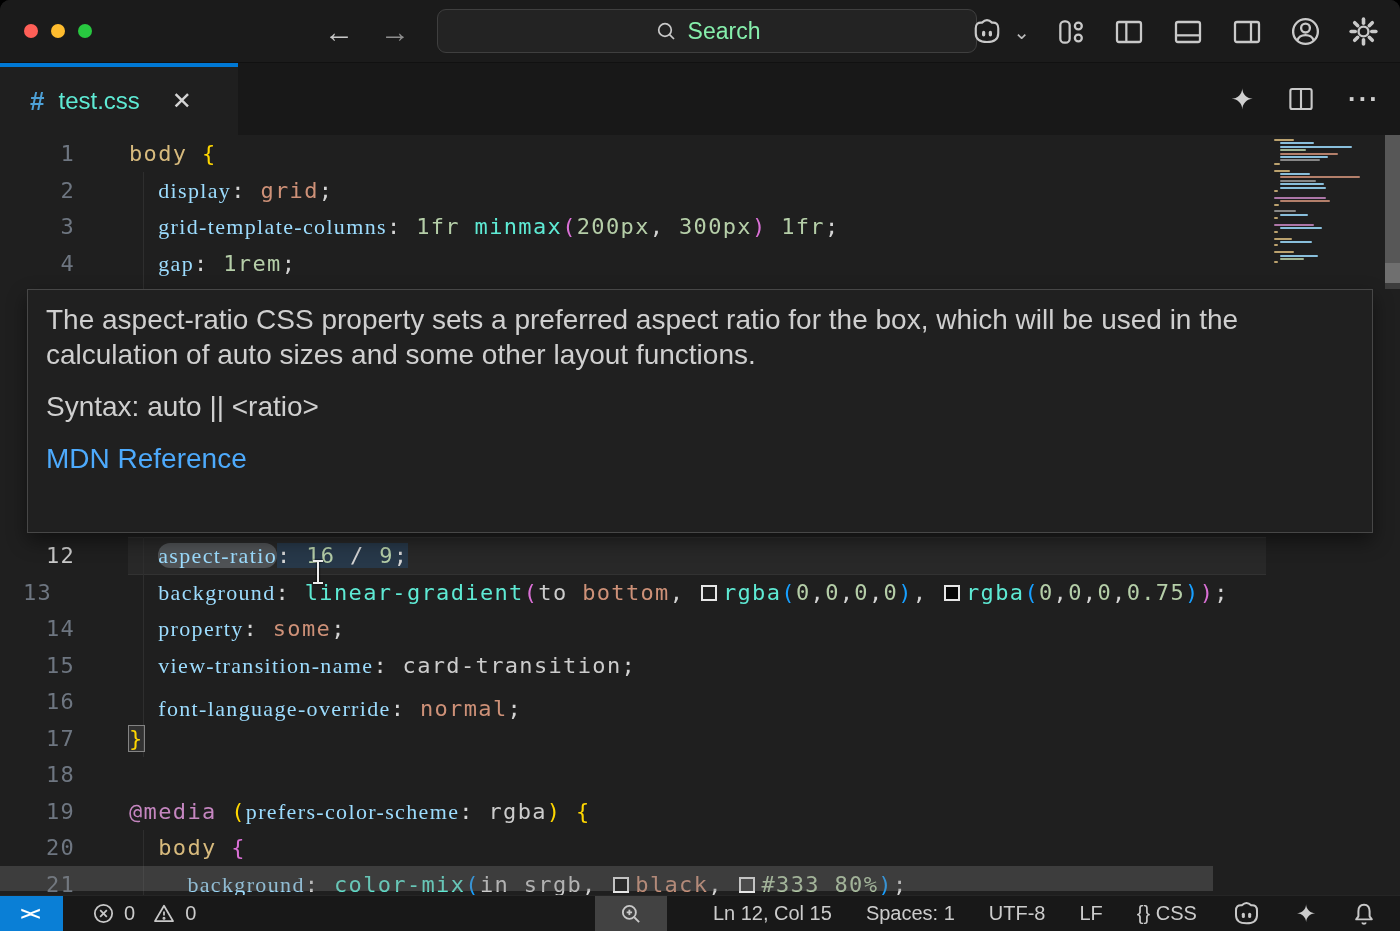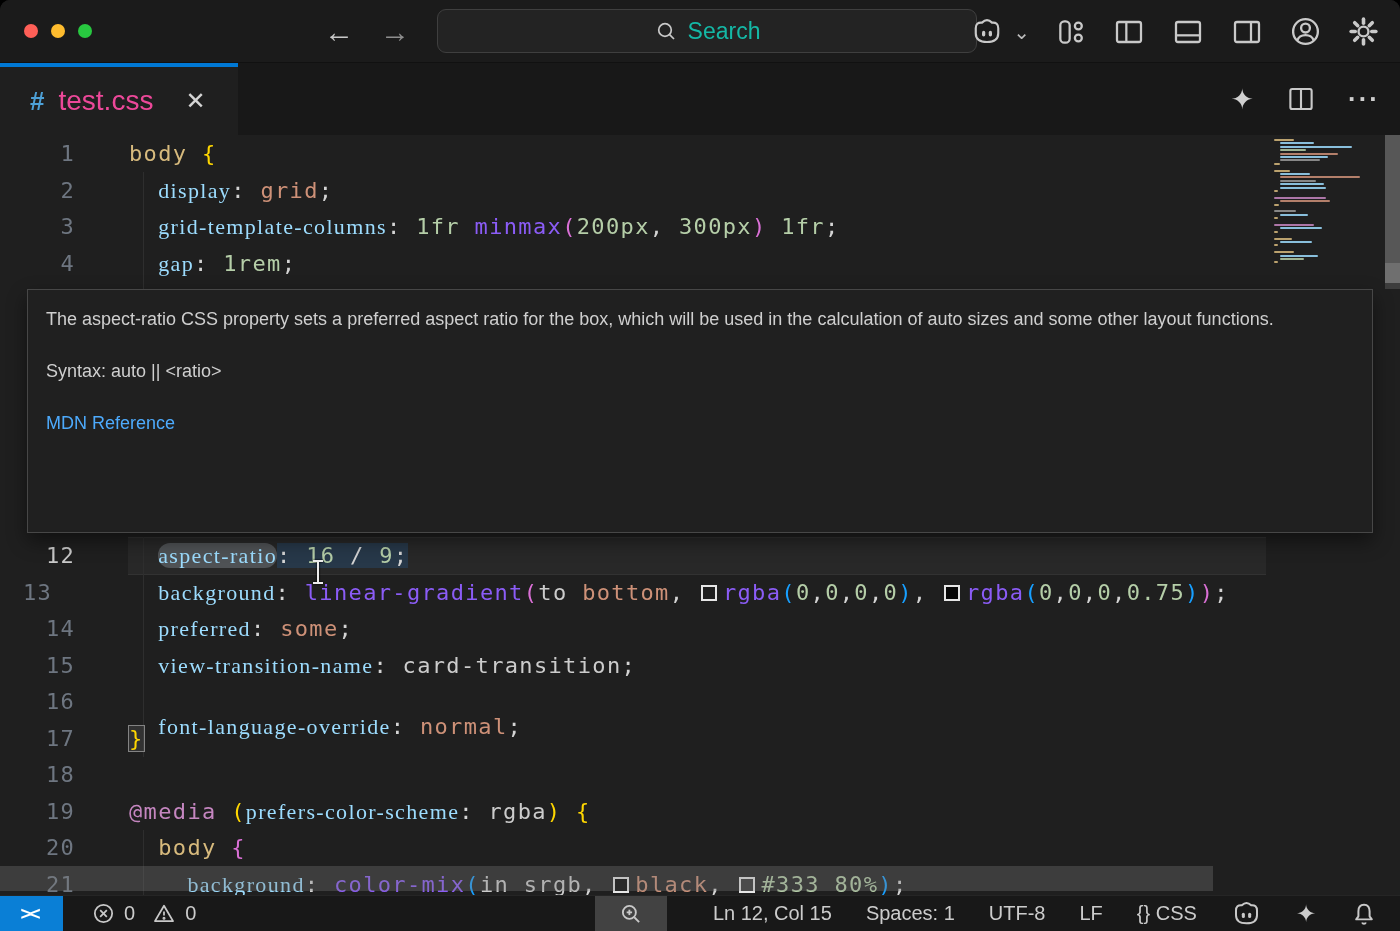--- a/index.html
+++ b/index.html
@@ -7,46 +7,46 @@
   #win{position:relative;width:1400px;height:931px;background:#1f1f1f;overflow:hidden;
        border-radius:10px 10px 0 0;font-family:"Liberation Sans",sans-serif;color:#ccc;}
 
   
   .titlebar{position:absolute;left:0;top:0;width:1400px;height:63px;background:#1b1b1b;border-bottom:1px solid #111;}
   .traffic{position:absolute;left:24px;top:24px;display:flex;gap:13px;}
   .dot{width:14px;height:14px;border-radius:50%;}
   .navarrows{position:absolute;left:324px;top:0;height:63px;display:flex;align-items:center;gap:26px;font-size:30px;}
   .arrow-back{color:#c8c8c8;} .arrow-fwd{color:#8e8e8e;}
   .searchbox{position:absolute;left:437px;top:9px;width:540px;height:44px;border:1px solid #3f3f3f;border-radius:9px;
-             background:#232323;display:flex;align-items:center;justify-content:center;gap:10px;color:#14b8a6;font-size:23px;}
+             background:#232323;display:flex;align-items:center;justify-content:center;gap:10px;color:#86efac;font-size:23px;}
   .tb-icons{position:absolute;right:20px;top:0;height:63px;display:flex;align-items:center;gap:25px;}
   .tb-icons svg{display:block;}
   .chev{font-size:20px;color:#bdbdbd;margin-left:-16px;}
 
   
   .tabbar{position:absolute;left:0;top:63px;width:1400px;height:72px;background:#181818;}
   .tab{position:absolute;left:0;top:0;width:238px;height:72px;background:#1f1f1f;border-top:4px solid #0078d4;
        display:flex;align-items:center;padding:0 16px 0 30px;gap:14px;}
   .fileicon{color:#4da0d6;font-weight:bold;font-size:26px;}
-  .tabname{color:#ec4899;font-size:28px;}
+  .tabname{color:#5eead4;font-size:24px;}
   .tabclose{color:#d4d4d4;font-size:24px;margin-left:18px;}
   .tab-actions{position:absolute;right:20px;top:0;height:72px;display:flex;align-items:center;gap:32px;color:#d0d0d0;}
   .sparkle{font-size:28px;}
   .ellipsis{font-size:26px;font-weight:bold;letter-spacing:2px;color:#cfcfcf;}
 
   
   .editor{position:absolute;left:0;top:135px;width:1400px;height:760px;background:#1f1f1f;overflow:hidden;
           font-family:"DejaVu Sans Mono","Liberation Mono",monospace;}
   .lnum{position:absolute;left:0;width:75px;height:37px;line-height:37px;text-align:right;color:#6e7681;
         font-size:22px;letter-spacing:1.2px;}
   .lnum.active{color:#cacaca;}
   .crow{position:absolute;left:129px;height:37px;line-height:37px;white-space:pre;font-size:22px;letter-spacing:1.35px;}
   .tk{color:#ccc;}
   .tk.sel{color:#d7ba7d;} .tk.prop{color:#9cdcfe;font-family:Liberation Serif, serif;} .tk.val{color:#ce9178;} .tk.num{color:#b5cea8;}
-  .tk.fn{color:#8b5cf6;} .tk.at{color:#c586c0;} .tk.pun{color:#d4d4d4;} .tk.w{color:#cccccc;}
+  .tk.fn{color:#5eead4;} .tk.at{color:#c586c0;} .tk.pun{color:#d4d4d4;} .tk.w{color:#cccccc;}
   .tk.b1{color:#ffd700;} .tk.b2{color:#da70d6;} .tk.b3{color:#179fff;}
   .tk.whl{background:rgba(118,124,130,.5);border-radius:12px;}
   .tk.hov{background:rgba(38,79,120,.42);}
   .tk.match{outline:1px solid #838383;background:rgba(95,95,95,.3);}
   .swatch{display:inline-block;width:16px;height:16px;border:2px solid #e6e6e6;margin:0 6px 0 2px;vertical-align:-1px;}
   .linehl{position:absolute;left:128px;top:402px;width:1138px;height:38px;background:rgba(255,255,255,.045);
           border-top:1px solid rgba(255,255,255,.05);border-bottom:1px solid rgba(255,255,255,.05);}
   .guide{position:absolute;width:1px;background:#2e2e2e;left:143px;}
   
   .minimap{position:absolute;left:1271px;top:4px;width:108px;height:125px;}
@@ -57,21 +57,21 @@
   .hthumb{position:absolute;left:0;top:731px;width:1213px;height:25px;background:rgba(125,125,125,.33);}
   
   .ibeam{position:absolute;left:311px;top:424px;width:14px;height:26px;filter:drop-shadow(0 0 1px #000);}
   .ibeam .v{position:absolute;left:6px;top:2px;width:2px;height:22px;background:#ececec;}
   .ibeam .h{position:absolute;left:2px;width:10px;height:2px;background:#ececec;}
   .ibeam .t{top:1px;} .ibeam .b{bottom:1px;}
 
   
   .tooltip{position:absolute;left:27px;top:154px;width:1346px;height:244px;background:#202020;border:1px solid #474747;
            box-shadow:0 8px 18px rgba(0,0,0,.45);z-index:5;padding:12px 18px;font-family:"Liberation Sans",sans-serif;
-           font-size:18px;line-height:35px;color:#cfcfcf;}
+           font-size:28px;line-height:35px;color:#cfcfcf;}
   .tooltip p{margin:0 0 17px 0;}
   .mdnlink{color:#4daafc;cursor:pointer;}
 
   
   .statusbar{position:absolute;left:0;top:895px;width:1400px;height:36px;background:#181818;border-top:1px solid #252525;
              display:flex;align-items:center;font-size:20px;color:#cccccc;}
   .remote{width:63px;height:36px;background:#0a7fd6;color:#fff;display:flex;align-items:center;justify-content:center;
           font-weight:bold;font-size:19px;letter-spacing:-2px;padding-right:4px;}
   .stitem{display:flex;align-items:center;gap:8px;padding:0 6px;}
   .sleft{display:flex;align-items:center;gap:6px;margin-left:22px;}
@@ -183,23 +183,23 @@
         <div class="lnum" style="top: 694.45px;">20</div>
         <div class="lnum" style="top: 731px;">21</div>
       </div>
     <div>
         <div class="crow" style="top: 0px;"><span class="tk sel">body</span><span class="tk pun"> </span><span class="tk b1">{</span></div>
         <div class="crow" style="top: 36.55px;"><span class="tk pun">  </span><span class="tk prop">display</span><span class="tk pun">: </span><span class="tk val">grid</span><span class="tk pun">;</span></div>
         <div class="crow" style="top: 73.1px;"><span class="tk pun">  </span><span class="tk prop">grid-template-columns</span><span class="tk pun">: </span><span class="tk num">1fr</span><span class="tk pun"> </span><span class="tk fn">minmax</span><span class="tk b2">(</span><span class="tk num">200px</span><span class="tk pun">, </span><span class="tk num">300px</span><span class="tk b2">)</span><span class="tk pun"> </span><span class="tk num">1fr</span><span class="tk pun">;</span></div>
         <div class="crow" style="top: 109.65px;"><span class="tk pun">  </span><span class="tk prop">gap</span><span class="tk pun">: </span><span class="tk num">1rem</span><span class="tk pun">;</span></div>
         <div class="crow" style="top: 402.05px;"><span class="tk pun">  </span><span class="tk prop whl">aspect-ratio</span><span class="tk pun hov">: </span><span class="tk num hov">16</span><span class="tk pun hov"> / </span><span class="tk num hov">9</span><span class="tk pun hov">;</span></div>
         <div class="crow" style="top: 438.6px;"><span class="tk pun">  </span><span class="tk prop">background</span><span class="tk pun">: </span><span class="tk fn">linear-gradient</span><span class="tk b2">(</span><span class="tk w">to</span><span class="tk pun"> </span><span class="tk val">bottom</span><span class="tk pun">, </span><span class="swatch" style="background: rgba(0, 0, 0, 0);"></span><span class="tk fn">rgba</span><span class="tk b3">(</span><span class="tk num">0</span><span class="tk pun">,</span><span class="tk num">0</span><span class="tk pun">,</span><span class="tk num">0</span><span class="tk pun">,</span><span class="tk num">0</span><span class="tk b3">)</span><span class="tk pun">, </span><span class="swatch" style="background: rgba(0, 0, 0, 0.75);"></span><span class="tk fn">rgba</span><span class="tk b3">(</span><span class="tk num">0</span><span class="tk pun">,</span><span class="tk num">0</span><span class="tk pun">,</span><span class="tk num">0</span><span class="tk pun">,</span><span class="tk num">0.75</span><span class="tk b3">)</span><span class="tk b2">)</span><span class="tk pun">;</span></div>
-        <div class="crow" style="top: 475.15px;"><span class="tk pun">  </span><span class="tk prop">preferred</span><span class="tk pun">: </span><span class="tk val">some</span><span class="tk pun">;</span></div>
+        <div class="crow" style="top: 475.15px;"><span class="tk pun">  </span><span class="tk prop">property</span><span class="tk pun">: </span><span class="tk val">some</span><span class="tk pun">;</span></div>
         <div class="crow" style="top: 511.7px;"><span class="tk pun">  </span><span class="tk prop">view-transition-name</span><span class="tk pun">: </span><span class="tk w">card-transition</span><span class="tk pun">;</span></div>
-        <div class="crow" style="top: 573px;"><span class="tk pun">  </span><span class="tk prop">font-language-override</span><span class="tk pun">: </span><span class="tk val">normal</span><span class="tk pun">;</span></div>
+        <div class="crow" style="top: 555px;"><span class="tk pun">  </span><span class="tk prop">font-language-override</span><span class="tk pun">: </span><span class="tk val">normal</span><span class="tk pun">;</span></div>
         <div class="crow" style="top: 584.8px;"><span class="tk b1 match">}</span></div>
         <div class="crow" style="top: 621.35px;"></div>
         <div class="crow" style="top: 657.9px;"><span class="tk at">@media</span><span class="tk pun"> </span><span class="tk b1">(</span><span class="tk prop">prefers-color-scheme</span><span class="tk pun">: </span><span class="tk w">rgba</span><span class="tk b1">)</span><span class="tk pun"> </span><span class="tk b1">{</span></div>
         <div class="crow" style="top: 694.45px;"><span class="tk pun">  </span><span class="tk sel">body</span><span class="tk pun"> </span><span class="tk b2">{</span></div>
         <div class="crow" style="top: 731px;"><span class="tk pun">    </span><span class="tk prop">background</span><span class="tk pun">: </span><span class="tk fn">color-mix</span><span class="tk b3">(</span><span class="tk w">in srgb</span><span class="tk pun">, </span><span class="swatch" style="background: rgb(0, 0, 0);"></span><span class="tk val">black</span><span class="tk pun">, </span><span class="swatch" style="background: rgb(51, 51, 51);"></span><span class="tk num">#333</span><span class="tk pun"> </span><span class="tk num">80%</span><span class="tk b3">)</span><span class="tk pun">;</span></div>
       </div>
 
     <div class="minimap">
         <div class="mrow" style="top: 0px; left: 3px; width: 20px; background: rgb(215, 186, 125);"></div>
         <div class="mrow" style="top: 3.4px; left: 9px; width: 34px; background: rgb(156, 220, 254);"></div>

